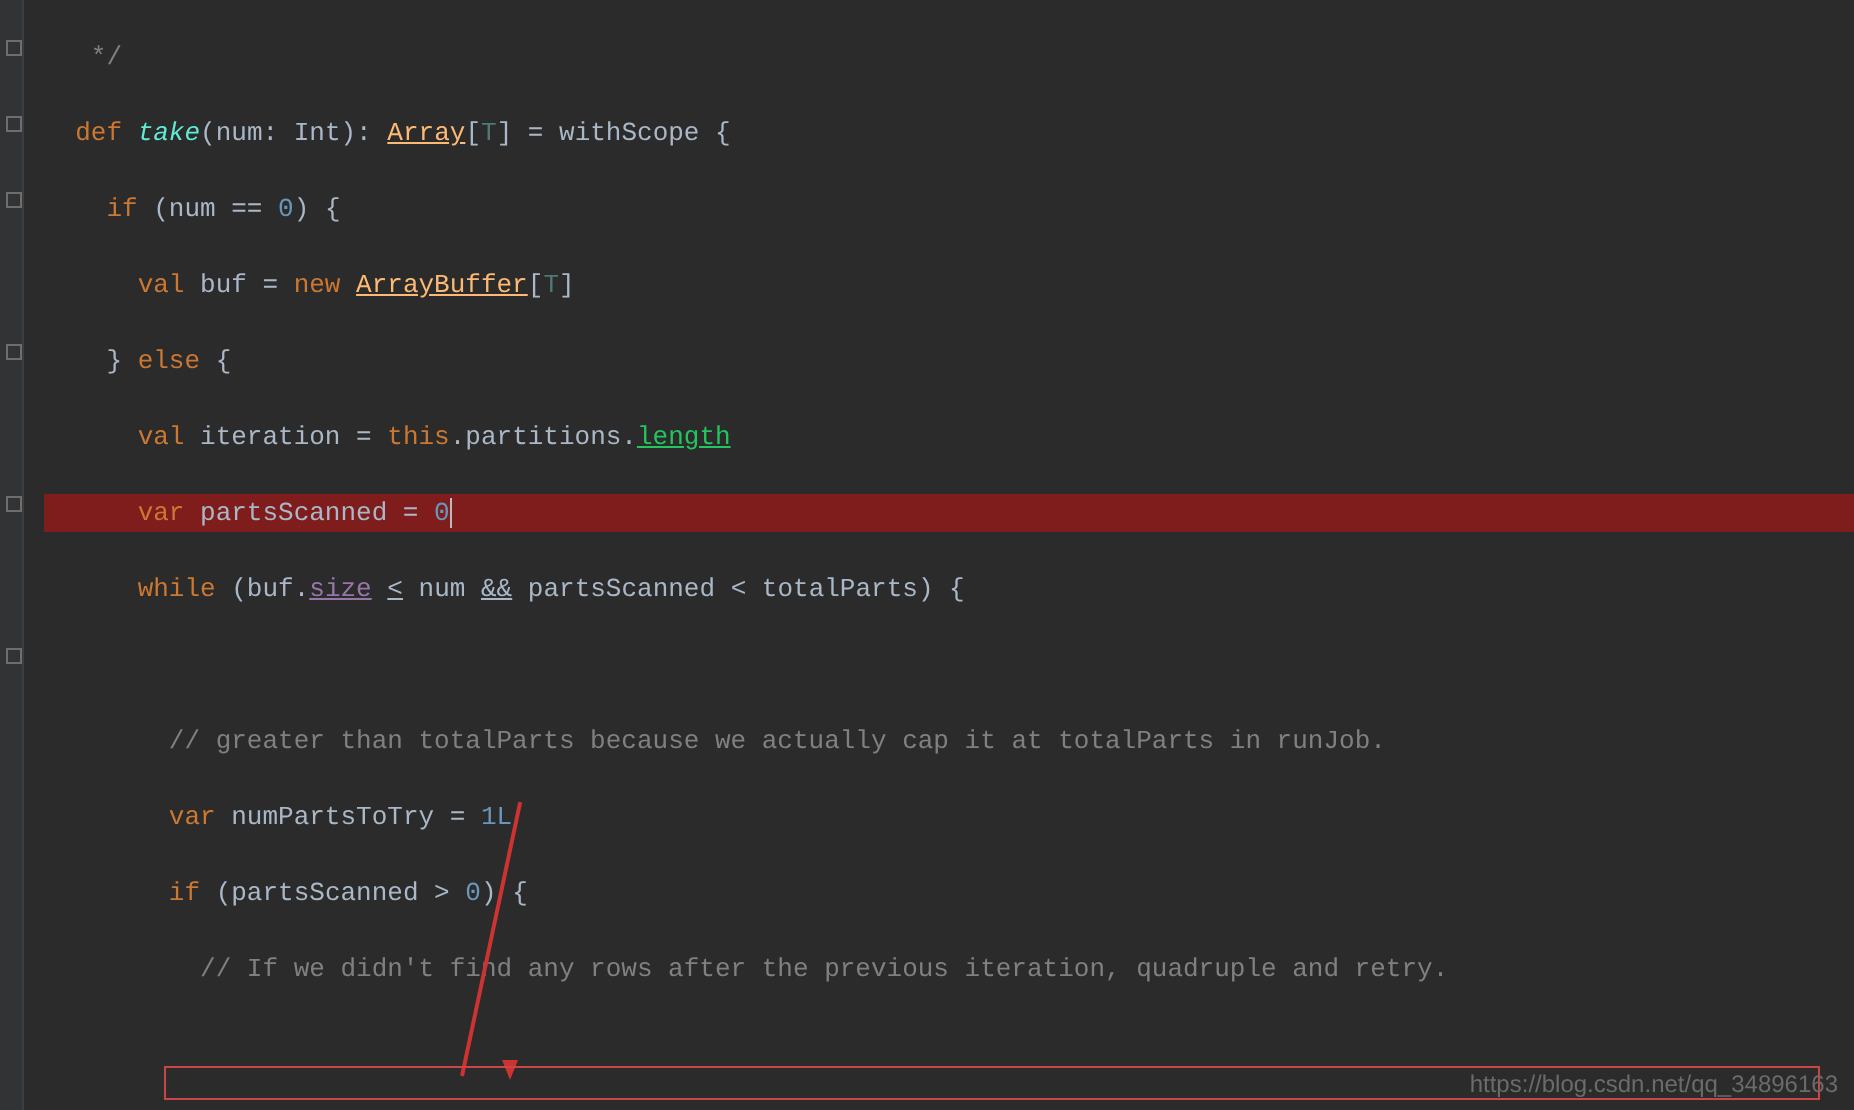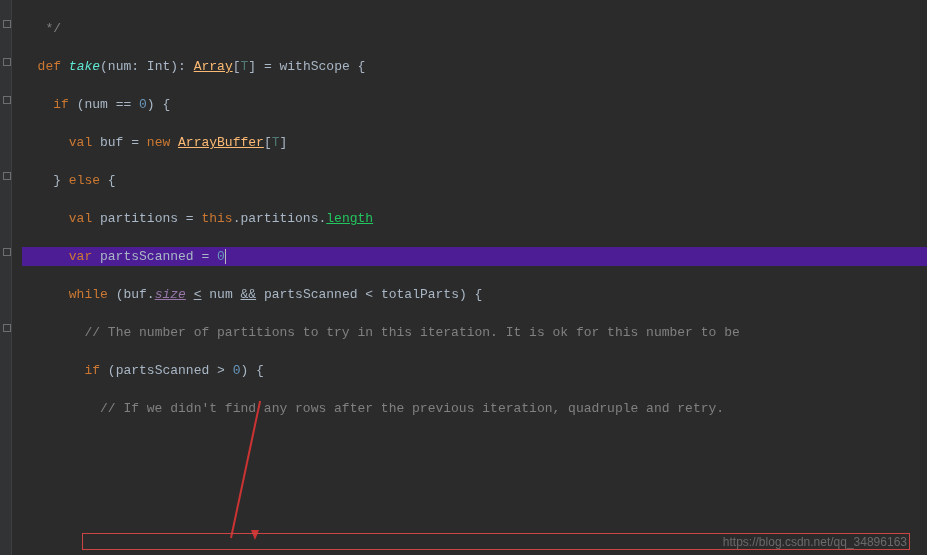--- a/index.html
+++ b/index.html
@@ -33,28 +33,28 @@
 }
 .code-area {
   position: absolute;
   left: 14px;
   top: 0;
   right: 0;
   white-space: pre;
   padding-left: 8px;
 }
 .line { height: 19px; }
-.line.cursor-line { background: #4c1d95; }
+.line.cursor-line { background: #7f1d1d; }
 .kw { color: #cc7832; }
 .fn { color: #5eead4; font-style: italic; }
 .type { color: #fdba74; text-decoration: underline; }
 .str { color: #6a8759; }
 .num { color: #6897bb; }
 .com { color: #808080; }
-.field-u { color: #9876aa; text-decoration: underline; font-style: italic; }
+.field-u { color: #9876aa; text-decoration: underline; }
 .field-u2 { color: #22c55e; text-decoration: underline; }
 .op-u { text-decoration: underline; }
 .ital { font-style: italic; }
 .highlight-box {
   position: absolute;
   left: 82px;
   top: 533px;
   width: 828px;
   height: 17px;
   border: 1px solid #cc4444;
@@ -82,21 +82,21 @@
   pointer-events: none;
 }
 .caret {
   border-left: 1px solid #bbbbbb;
   display: inline-block;
   height: 15px;
   vertical-align: middle;
 }
 .watermark {
   position: absolute;
-  right: 20px;
+  right: 8px;
   bottom: 3px;
   color: #6b6b6b;
   font-size: 12px;
   font-family: Arial, sans-serif;
 }
 .tp { color: #507874; }
 </style>
 </head>
 <body>
 
@@ -108,24 +108,26 @@
   <div class="fold-marker" style="top:248px"></div>
   <div class="fold-marker" style="top:324px"></div>
 </div>
 
 <div class="code-area">
 <div class="line"><span class="com">   */</span></div>
 <div class="line"><span>  </span><span class="kw">def</span> <span class="fn">take</span><span>(num: Int): </span><span class="type">Array</span><span>[</span><span class="tp">T</span><span>] = withScope {</span></div>
 <div class="line"><span>    </span><span class="kw">if</span><span> (num == </span><span class="num">0</span><span>) {</span></div>
 <div class="line"><span>      </span><span class="kw">val</span><span> buf = </span><span class="kw">new</span><span> </span><span class="type">ArrayBuffer</span><span>[</span><span class="tp">T</span><span>]</span></div>
 <div class="line"><span>    </span><span>} </span><span class="kw">else</span><span> {</span></div>
-<div class="line"><span>      </span><span class="kw">val</span><span> partitions = </span><span class="kw">this</span><span>.partitions.</span><span class="field-u2">length</span></div>
+<div class="line"><span>      </span><span class="kw">val</span><span> iteration = </span><span class="kw">this</span><span>.partitions.</span><span class="field-u2">length</span></div>
 <div class="line cursor-line"><span>      </span><span class="kw">var</span><span> partsScanned = </span><span class="num">0</span><span class="caret"></span></div>
 <div class="line"><span>      </span><span class="kw">while</span><span> (buf.</span><span class="field-u">size</span><span> </span><span class="op-u">&lt;</span><span> num </span><span class="op-u">&amp;&amp;</span><span> partsScanned &lt; totalParts) {</span></div>
-<div class="line"><span>        </span><span class="com">// The number of partitions to try in this iteration. It is ok for this number to be</span></div>
+<div class="line"><span>        </span></div>
+<div class="line"><span>        </span><span class="com">// greater than totalParts because we actually cap it at totalParts in runJob.</span></div>
+<div class="line"><span>        </span><span class="kw">var</span><span> numPartsToTry = </span><span class="num">1L</span></div>
 <div class="line"><span>        </span><span class="kw">if</span><span> (partsScanned &gt; </span><span class="num">0</span><span>) {</span></div>
 <div class="line"><span>          </span><span class="com">// If we didn't find any rows after the previous iteration, quadruple and retry.</span></div>
 
 
 
 
 
 
 
 

